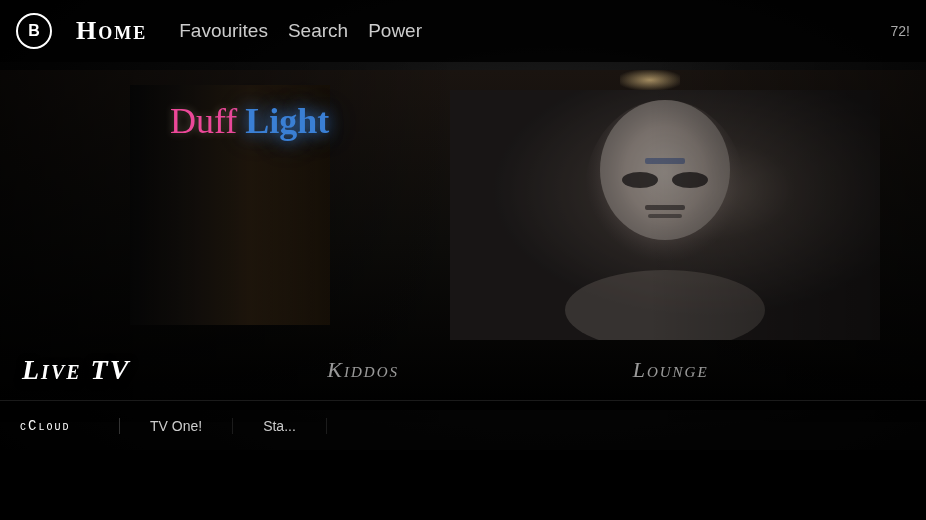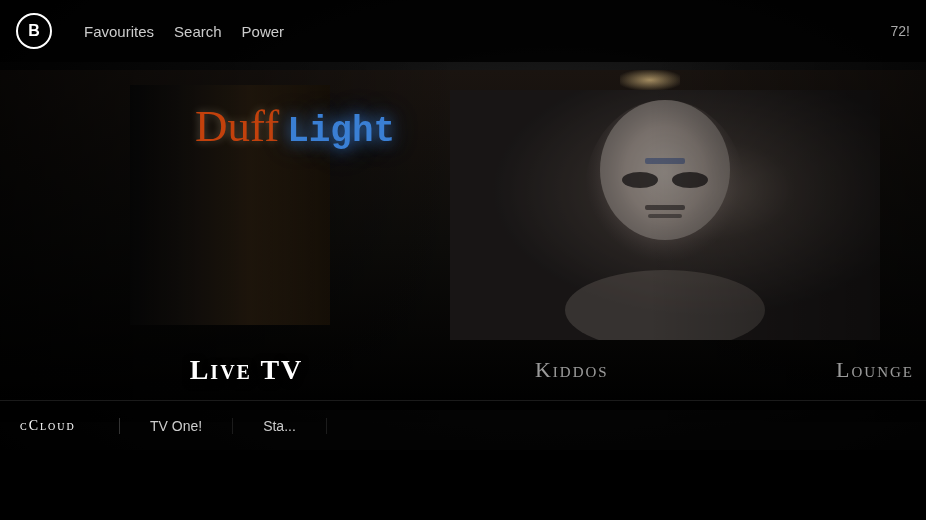--- a/index.html
+++ b/index.html
@@ -53,33 +53,32 @@
     .sign-area {
       position: absolute;
       top: 100px; left: 170px;
       z-index: 5;
       display: flex;
       align-items: baseline;
       gap: 8px;
     }
 
     .sign-duff {
-      font-size: 45px;
+      font-size: 36px;
       font-weight: normal;
-      color: #c2410c;
+      color: #ec4899;
       font-family: Georgia, serif;
       text-shadow: 0 0 8px rgba(255,240,200,0.3);
-      margin-left: 25px;
     }
 
     .sign-light {
       font-size: 36px;
       font-weight: bold;
       color: #3a7fd4;
-      font-family: Liberation Mono, monospace;
+      font-family: Liberation Serif, serif;
       text-shadow: 0 0 15px rgba(60,130,220,0.8), 0 0 30px rgba(60,130,220,0.4);
     }
 
     
     .movie-screen {
       position: absolute;
       top: 90px; left: 450px;
       width: 430px; height: 250px;
       background: linear-gradient(135deg, #1a1a1a 0%, #2a2a2a 20%, #3a3535 40%, #4a4040 60%, #5a5050 80%);
       z-index: 3;
@@ -136,21 +135,21 @@
       font-family: Georgia, serif;
     }
 
     .header-nav {
       display: flex;
       gap: 20px;
       margin-left: 8px;
     }
 
     .nav-item {
-      font-size: 15px;
+      font-size: 19px;
       color: #ccc;
       cursor: pointer;
       font-family: Arial, sans-serif;
     }
 
     .header-right {
       margin-left: auto;
       font-size: 14px;
       color: #aaa;
       font-family: Arial, sans-serif;
@@ -163,28 +162,29 @@
       width: 100%;
       height: 60px;
       display: flex;
       align-items: center;
       z-index: 8;
       padding: 0 0 0 10px;
     }
 
     .category-item {
       flex: 1;
-      text-align: right;
+      text-align: left;
       font-size: 22px;
       font-variant: small-caps;
       letter-spacing: 2px;
       cursor: pointer;
       padding: 8px 12px;
       color: rgba(255,255,255,0.6);
       font-family: Georgia, serif;
+      font-style: italic;
     }
 
     .category-item.active {
       color: #fff;
       font-size: 28px;
       font-weight: bold;
       text-shadow: 0 2px 8px rgba(0,0,0,0.8);
     }
 
     
@@ -200,21 +200,21 @@
       border-top: 1px solid rgba(255,255,255,0.1);
     }
 
     .channel-label {
       padding: 0 20px;
       font-size: 14px;
       font-variant: small-caps;
       letter-spacing: 2px;
       color: #fff;
       border-right: 1px solid rgba(255,255,255,0.2);
-      font-family: Liberation Serif, serif;
+      font-family: Liberation Mono, monospace;
       min-width: 120px;
     }
 
     .channel-list {
       display: flex;
       align-items: center;
       flex: 1;
       overflow: hidden;
     }
 
@@ -302,20 +302,21 @@
   </svg>
 </div>
 
 <div class="scene-overlay"></div>
 <div class="scene-overlay-right"></div>
 
 <header class="header">
   <div class="logo-circle">
     <span>B</span>
   </div>
+  <div class="header-title">Home</div>
   <nav class="header-nav">
     <span class="nav-item">Favourites</span>
     <span class="nav-item">Search</span>
     <span class="nav-item">Power</span>
   </nav>
   <div class="header-right">72!</div>
 </header>
 
 <div class="category-strip">
   <div class="category-item active">Live TV</div>

